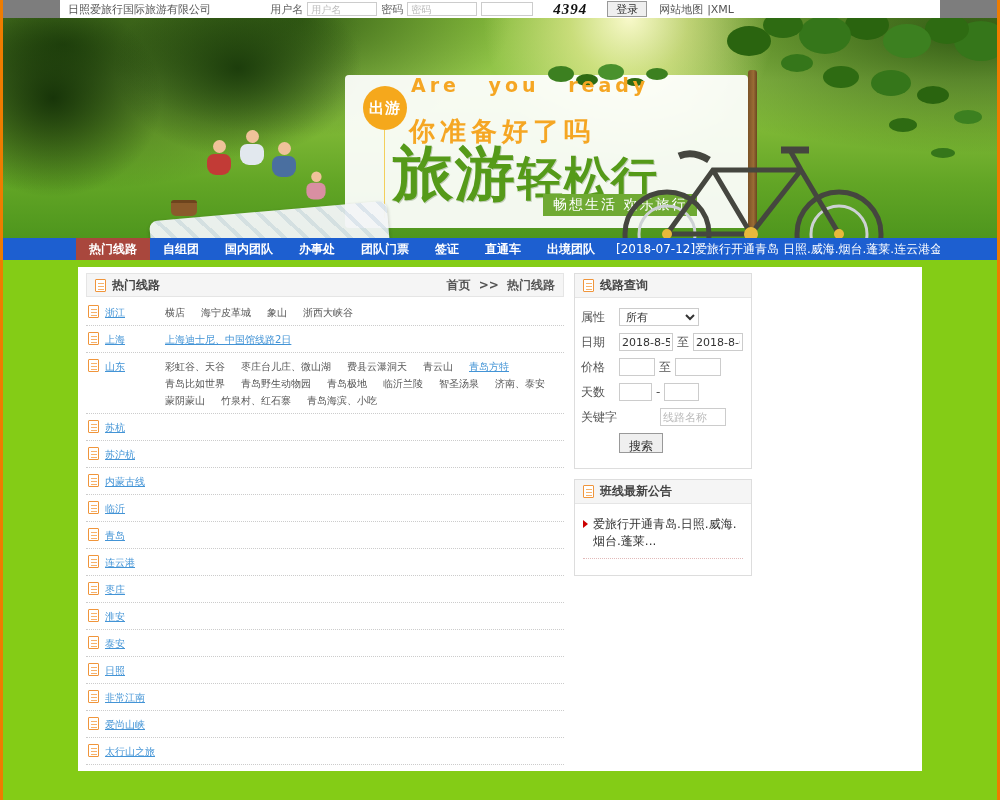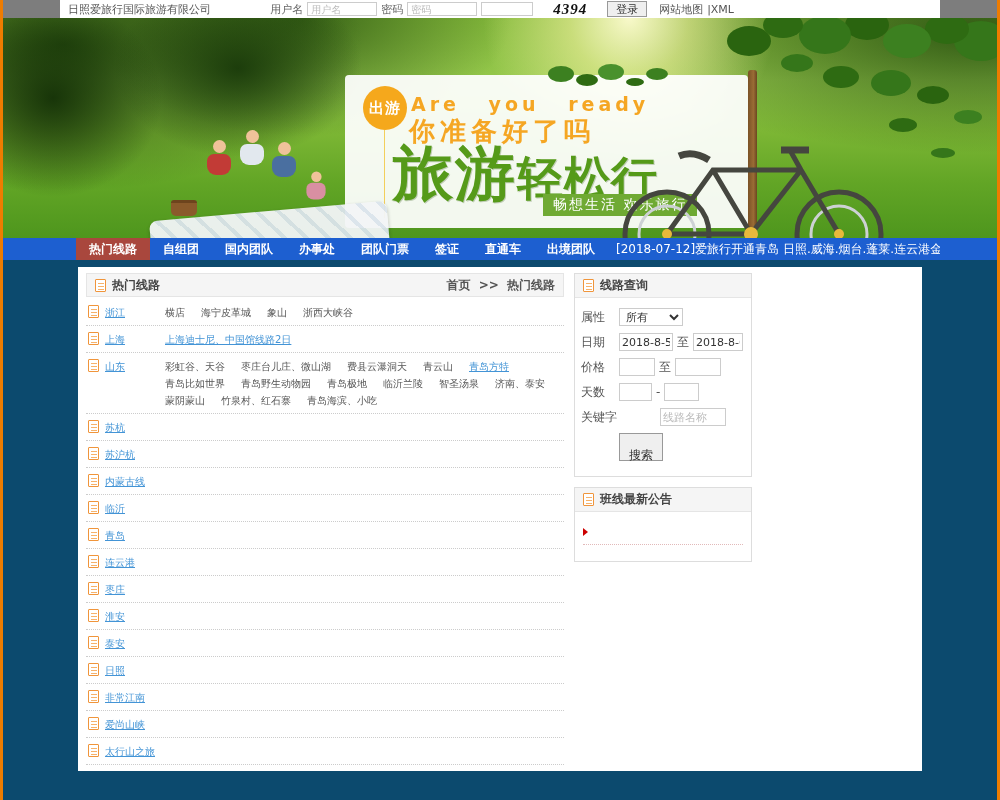--- a/index.html
+++ b/index.html
@@ -1,17 +1,17 @@
 <!DOCTYPE html>
 <html><head>
 <meta charset="utf-8">
 <style>
   * { box-sizing: border-box; }
   html,body { margin:0; padding:0; background:#7d7d7d; font-family:"DejaVu Sans","Liberation Sans",sans-serif; }
-  .page { width:1000px; height:800px; margin:0 auto; position:relative; background:#0c4a6e;
+  .page { width:1000px; height:800px; margin:0 auto; position:relative; background:#84cc16;
           border-left:3px solid #ee7c00; border-right:3px solid #ee7c00; overflow:hidden; }
 
   
   .topbar { height:18px; background:#7d7d7d; }
   .topbar-inner { width:880px; height:18px; margin:0 auto; background:#fff; display:flex; align-items:center; padding:0 8px; }
   .company { font-size:11px; color:#555; white-space:nowrap; }
   .login-group { margin-left:auto; margin-right:198px; display:flex; align-items:center; gap:4px; white-space:nowrap; }
   .tb-label { font-size:11px; color:#666; }
   .tb-input { width:70px; height:14px; border:1px solid #ccc; font-size:10px; padding:0 3px; color:#333; }
   .tb-input::placeholder { color:#bbb; }
@@ -38,21 +38,21 @@
       -34px 16px 0 2px #2a640f, 14px 38px 0 -4px #35761a, 58px 52px 0 -2px #2e6b12, 108px 58px 0 0 #35761a,
       150px 70px 0 -4px #2a640f, 120px 100px 0 -6px #2e6b12, 160px 128px 0 -8px #35761a, 185px 92px 0 -6px #3c8020; }
   .vine-panel { position:absolute; left:545px; top:48px; width:26px; height:16px; background:#3c8020; border-radius:50%;
     box-shadow: 26px 6px 0 -2px #2e6b12, 50px -2px 0 0 #49912c, 74px 8px 0 -4px #2e6b12, 96px 0 0 -2px #3c8020; }
   .pole { position:absolute; left:745px; top:52px; width:9px; height:170px; background:linear-gradient(to right,#7a5226,#9a6c35 60%,#6b4620); border-radius:3px; }
 
   .banner-panel { position:absolute; left:342px; top:57px; width:403px; height:153px; background:rgba(255,255,255,.93); border-radius:4px; }
   .badge { position:absolute; left:360px; top:68px; width:44px; height:44px; border-radius:50%; background:#f5a81c;
            color:#fff; font-size:15px; font-weight:bold; display:flex; align-items:center; justify-content:center; letter-spacing:1px; }
   .badge-line { position:absolute; left:381px; top:112px; width:1px; height:88px; background:#f3cf5b; }
-  .banner-english { position:absolute; left:408px; top:75px; color:#f5a623; font-size:19px; font-weight:bold; letter-spacing:4px; word-spacing:18px; }
+  .banner-english { position:absolute; left:408px; top:56px; color:#f5a623; font-size:19px; font-weight:bold; letter-spacing:4px; word-spacing:18px; }
   .banner-subtitle { position:absolute; left:406px; top:96px; color:#f5a623; font-size:26px; font-weight:bold; letter-spacing:5px; }
   .banner-title { position:absolute; left:390px; top:116px; color:#559a19; font-weight:bold; white-space:nowrap;
                   text-shadow:1px 1px 0 rgba(40,80,10,.25); }
   .title-big { font-size:60px; letter-spacing:2px; }
   .title-small { font-size:46px; letter-spacing:1px; }
   .banner-slogan { position:absolute; left:540px; top:176px; background:#6faa33; color:#fff; font-size:14px; letter-spacing:2px; padding:2px 10px; }
 
   .blanket { position:absolute; left:148px; top:193px; width:238px; height:56px; transform:rotate(-5deg); border-radius:8px; opacity:.95;
              background:repeating-linear-gradient(48deg, #f3f5f7 0 11px, #dbe4ec 11px 15px); box-shadow:0 2px 4px rgba(0,0,0,.25); }
   .person { position:absolute; width:26px; height:36px; }
@@ -96,27 +96,27 @@
 
   
   .sidebar { width:178px; }
   .side-box { border:1px solid #ddd; background:#fff; margin-bottom:10px; }
   .box-header { height:24px; background:#f5f5f5; border-bottom:1px solid #e5e5e5; display:flex; align-items:center; padding:0 8px; font-size:12px; font-weight:bold; color:#444; }
   .search-form { padding:10px 6px 8px; }
   .form-row { display:flex; align-items:center; margin-bottom:7px; font-size:12px; color:#555; }
   .form-label { flex:0 0 38px; }
   .form-row input, .form-row select { border:1px solid #ccc; height:18px; font-size:11px; padding:0 2px; color:#333; font-family:inherit; }
   .form-row input::placeholder { color:#bbb; }
-  .attr-select { width:64px; height:20px; background:#fff; }
+  .attr-select { width:80px; height:20px; background:#fff; }
   .date-from { width:54px; } .date-to { width:50px; }
   .price-from { width:36px; } .price-to { width:46px; }
   .days-from { width:33px; } .days-to { width:35px; }
   .keyword-input { width:66px;margin-left:41px; }
   .range-word { margin:0 4px; }
-  .search-btn { margin-left:38px; font-size:12px; height:20px; padding:13px 9px; border:1px solid #999; background:#efefef; color:#333; cursor:pointer; }
+  .search-btn { margin-left:38px; font-size:12px; height:20px; padding:4px 9px; border:1px solid #999; background:#efefef; color:#333; cursor:pointer; }
   .notice-body { padding:12px 8px 16px; }
   .notice-item { font-size:12px; color:#333; padding-bottom:8px; border-bottom:1px dotted #e2b9b9; display:flex; align-items:flex-start; cursor:pointer; }
   .notice-bullet { width:0; height:0; border-top:4px solid transparent; border-bottom:4px solid transparent; border-left:5px solid #c00; margin:4px 5px 0 0; flex:0 0 auto; }
 </style>
 </head>
 <body>
 
 <div class="page">
 
   <div class="topbar">
@@ -339,20 +339,21 @@
         </div>
 
         <div class="side-box">
           <div class="box-header">
             <span class="doc-icon"></span>
             <span>班线最新公告</span>
           </div>
           <div class="notice-body">
               <div class="notice-item">
                 <span class="notice-bullet"></span>
+                <span>爱旅行开通青岛.日照.威海.烟台.蓬莱...</span>
               </div>
             </div>
         </div>
 
       </div>
     </div>
   </div>
 
 </div>
 

